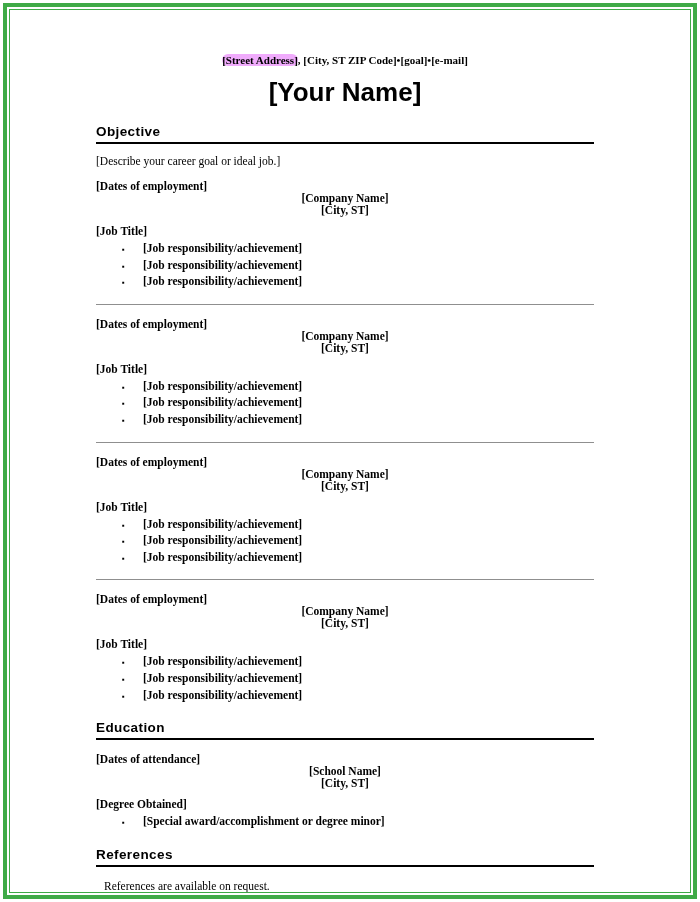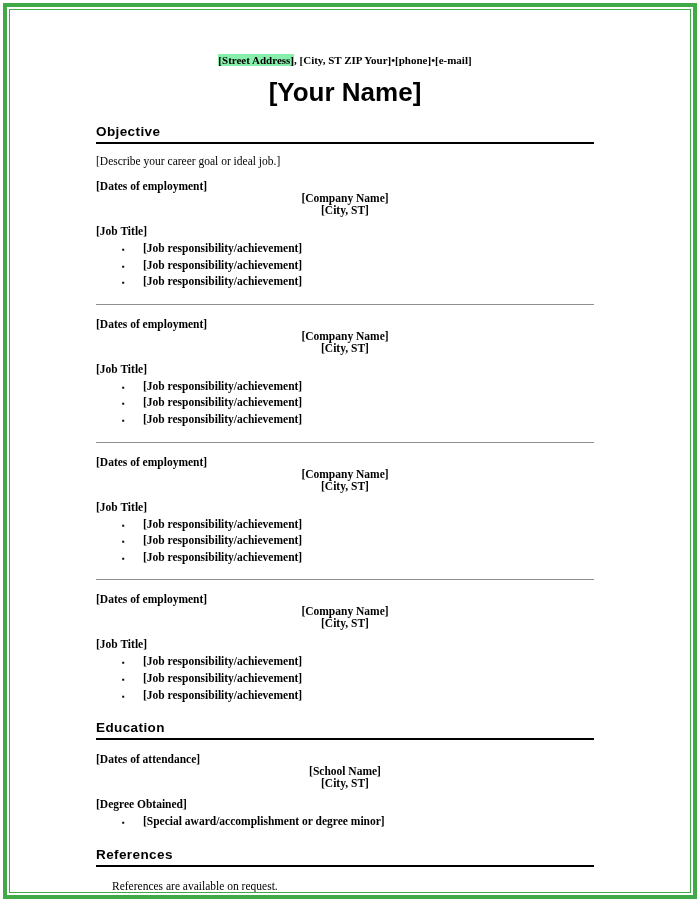--- a/index.html
+++ b/index.html
@@ -28,21 +28,21 @@
     font-family: "Liberation Serif", serif;
     color: #000000;
   }
 
   .contact {
     text-align: center;
     font-size: 11px;
     font-weight: bold;
     white-space: nowrap;
   }
-  .contact .hl { background: #86efac; }
+  .contact .hl { background: #f0abfc; border-radius: 6px; }
 
   .name {
     font-family: "Liberation Sans", sans-serif;
     font-size: 26px;
     font-weight: bold;
     text-align: center;
     margin: 11px 0 8px 0;
   }
 
   .section-head {
@@ -94,32 +94,32 @@
 
   hr.sep {
     border: none;
     border-top: 1px solid #8f8f8f;
     margin: 13px 0 0 0;
   }
 
   .refs-text {
     font-size: 11.5px;
     font-weight: normal;
-    margin: 13px 0 0 16px;
+    margin: 13px 0 0 8px;
   }
 </style>
 </head>
 <body>
 
 <div class="frame-outer">
   <div class="frame-green">
     <div class="frame-inner">
       <div class="doc">
 
-        <div class="contact"><span class="hl">[Street Address]</span><span>, [City, ST  ZIP Your]•[phone]•[e-mail]</span></div>
+        <div class="contact"><span class="hl">[Street Address]</span><span>, [City, ST  ZIP Code]•[goal]•[e-mail]</span></div>
 
         <div class="name">[Your Name]</div>
 
         <div class="section-head">Objective</div>
         <p class="body-text">[Describe your career goal or ideal job.]</p>
 
 
         <div class="entry">
           <div class="entry-row">
             <span class="col">[Dates of employment]</span>

